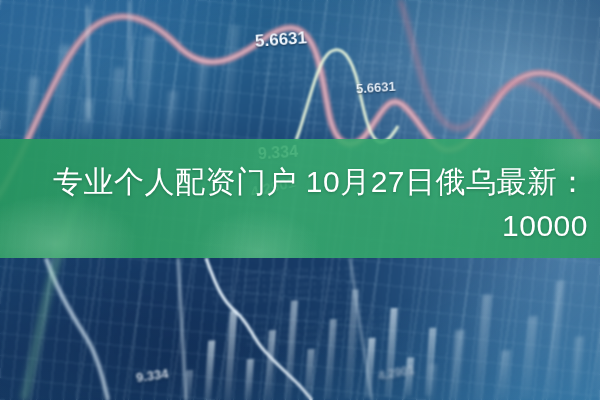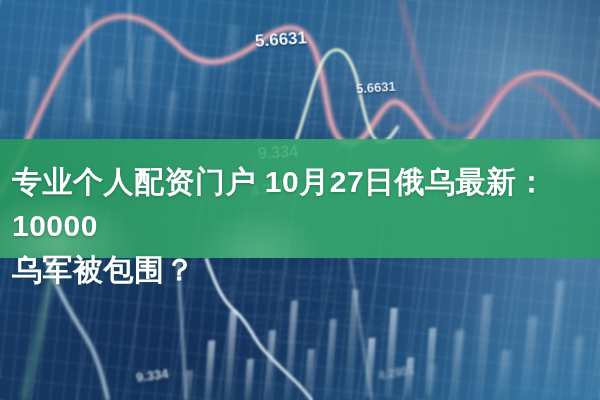--- a/index.html
+++ b/index.html
@@ -142,24 +142,24 @@
       radial-gradient(ellipse 90px 60px at 43% 95%, rgba(185,232,198,0.22) 0%, rgba(0,0,0,0) 70%),
       radial-gradient(ellipse 70px 50px at 97% 8%, rgba(180,230,195,0.22) 0%, rgba(0,0,0,0) 70%);
     pointer-events: none;
   }
 
   
   .headline {
     position: absolute;
     left: 0; right: 0;
     top: 160px;
-    text-align: left;
+    text-align: right;
     color: #ffffff;
     font-size: 30px;
-    font-weight: bold;
+    font-weight: normal;
     line-height: 44px;
     letter-spacing: 0.5px;
     text-shadow: 0 1px 3px rgba(16,72,46,0.45);
     padding: 0 12px;
     box-sizing: border-box;
   }
   .headline .ln { display: block; }
 </style>
 </head>
 <body>
@@ -280,16 +280,15 @@
   <div class="px-label px-b">5.6631</div>
   <div class="px-label px-c">9.334</div>
   <div class="px-label px-d">4.2901</div>
   <div class="px-label px-e">9.334</div>
   <div class="px-label px-f">4.2901</div>
 
   <div class="green-band"></div>
 
   <div class="headline">
     <span class="ln">专业个人配资门户 10月27日俄乌最新：10000</span>
-    <span class="ln">乌军被包围？</span>
   </div>
 
 </div>
 
 </body></html>

